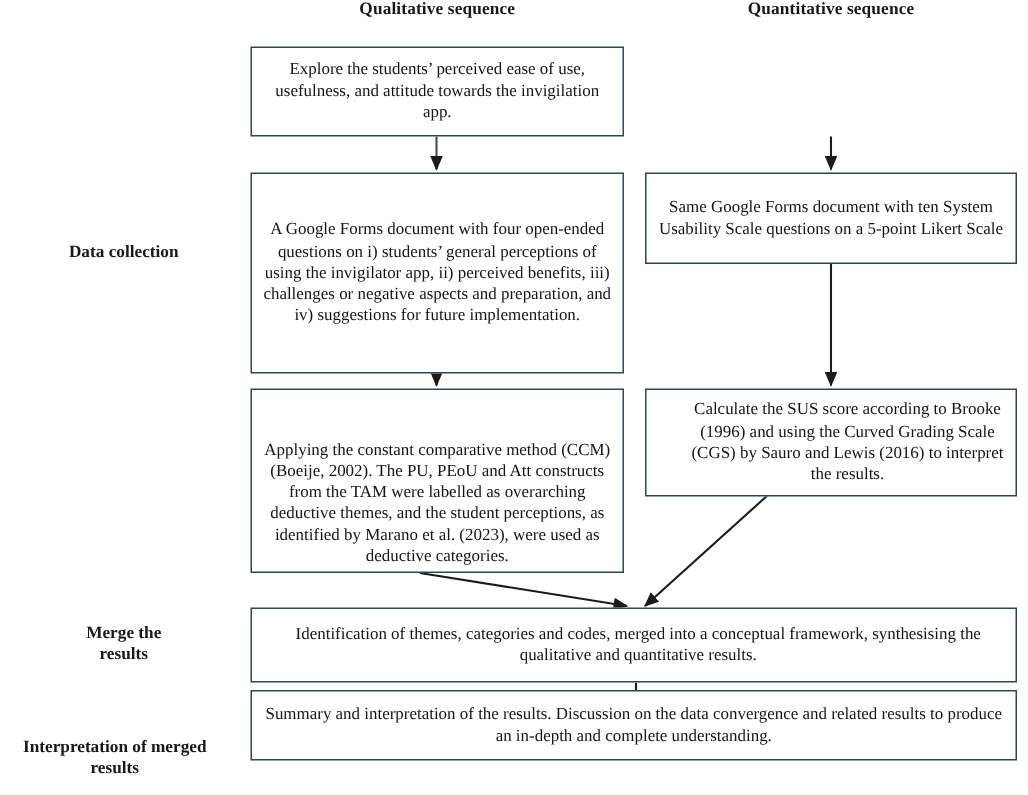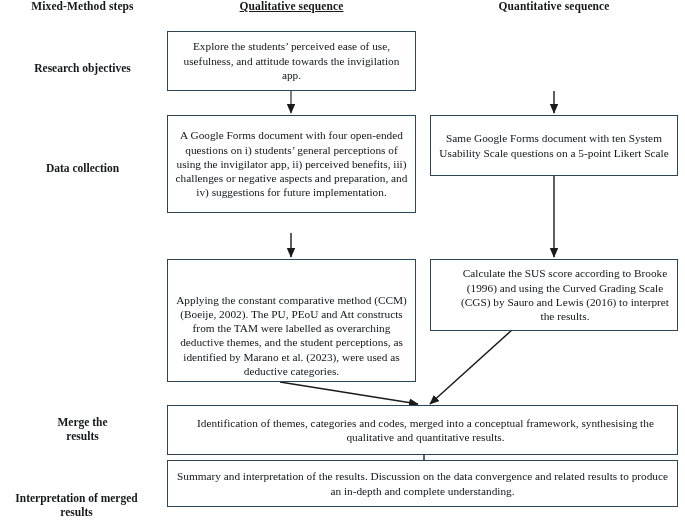--- a/index.html
+++ b/index.html
@@ -71,25 +71,23 @@
   }
   .node-text.tight {
     line-height: 14.2px;
   }
 </style>
 </head>
 <body>
 
 <div id="diagram">
 
-  <div class="col-header" style="left:0px; top:0px; width:165px;">Mixed-Method steps</div>
-  <div class="col-header" style="left:167px; top:0px; width:249px;text-decoration:underline;">Qualitative sequence</div>
+  <div class="col-header" style="left:167px; top:0px; width:249px;">Qualitative sequence</div>
   <div class="col-header" style="left:430px; top:0px; width:248px;">Quantitative sequence</div>
 
-  <div class="row-label" style="left:0px; top:48px; width:165px; height:40px;">Research objectives</div>
   <div class="row-label" style="left:0px; top:155px; width:165px; height:26px;">Data collection</div>
   <div class="row-label" style="left:0px; top:410px; width:165px; height:38px; white-space:pre-line;">Merge the
 results</div>
   <div class="row-label" style="left:-6px; top:486px; width:165px; height:38px; white-space:pre-line;">Interpretation of merged
 results</div>
 
   <svg class="connectors" viewBox="0 0 685 530">
     <defs>
       <marker id="arrowhead" markerWidth="8" markerHeight="8" refX="6.4" refY="3" orient="auto" markerUnits="strokeWidth">
         <path d="M0,0 L7,3 L0,6 z" fill="#1b1b1b"></path>
@@ -108,21 +106,21 @@
 
     <line x1="512" y1="330" x2="430" y2="404" stroke="#1b1b1b" stroke-width="1.4" marker-end="url(#arrowhead)"></line>
 
     <line x1="424" y1="455" x2="424" y2="482" stroke="#1b1b1b" stroke-width="1.4" marker-end="url(#arrowhead)"></line>
   </svg>
 
   <div class="node-box" style="left:167px; top:31px; width:249px; height:60px;">
     <span class="node-text">Explore the students’ perceived ease of use, usefulness, and attitude towards the invigilation app.</span>
   </div>
 
-  <div class="node-box" style="left:167px; top:115px; width:249px; height:98px;">
+  <div class="node-box" style="left:167px; top:115px; width:249px; height:134px;">
     <span class="node-text tight">A Google Forms document with four open-ended questions on i) students’ general perceptions of using the invigilator app, ii) perceived benefits, iii) challenges or negative aspects and preparation, and iv) suggestions for future implementation.</span>
   </div>
   <div class="node-box" style="left:430px; top:115px; width:248px; height:61px;">
     <span class="node-text">Same Google Forms document with ten System Usability Scale questions on a 5-point Likert Scale</span>
   </div>
 
   <div class="node-box" style="left:167px; top:259px; width:249px; height:123px;align-items:flex-end;">
     <span class="node-text tight">Applying the constant comparative method (CCM) (Boeije, 2002). The PU, PEoU and Att constructs from the TAM were labelled as overarching deductive themes, and the student perceptions, as identified by Marano et al. (2023), were used as deductive categories.</span>
   </div>
   <div class="node-box" style="left:430px; top:259px; width:248px; height:72px;padding-left:28px;">

